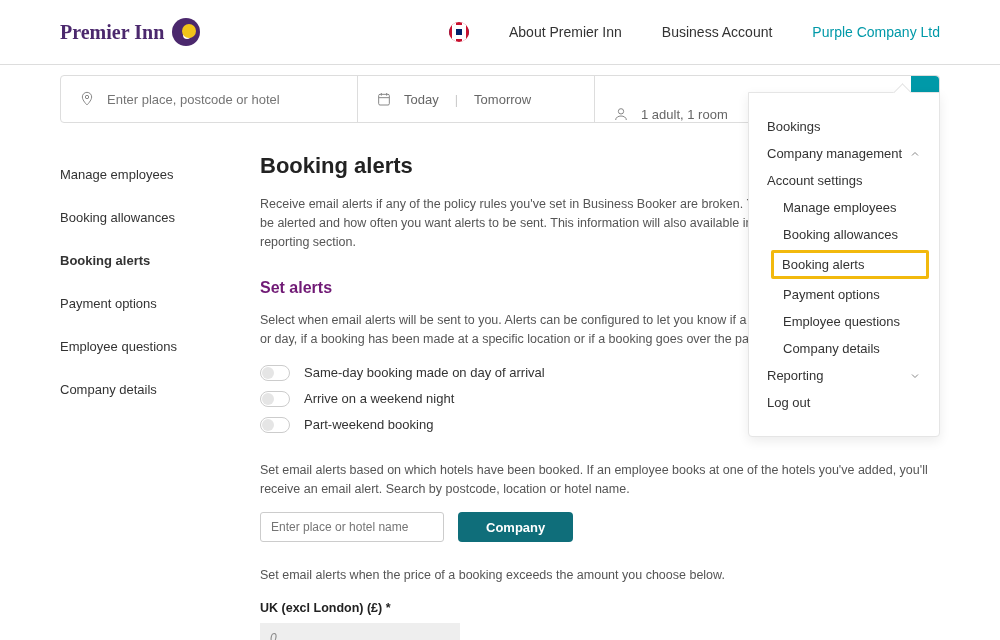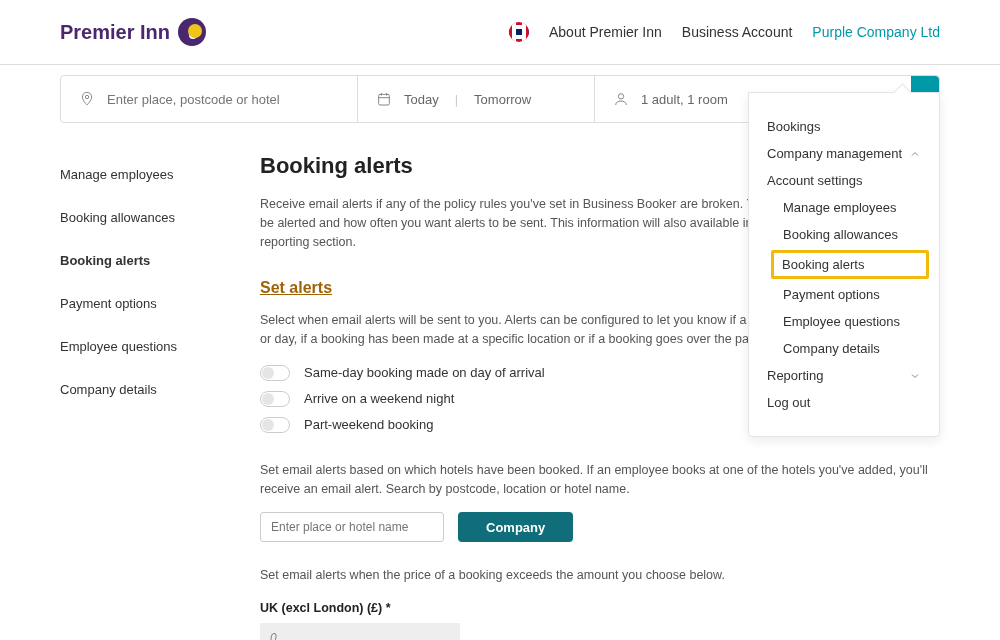--- a/index.html
+++ b/index.html
@@ -1,47 +1,47 @@
 <!DOCTYPE html>
 <html><head>
 <meta charset="utf-8">
 <style>
   * { box-sizing: border-box; margin: 0; padding: 0; }
   body { font-family: -apple-system, BlinkMacSystemFont, "Segoe UI", Arial, sans-serif; color: #333; background: #fff; }
   
   .header { display: flex; align-items: center; padding: 18px 60px 18px 60px; border-bottom: 1px solid #ddd; }
-  .logo-wrap { display: flex; align-items: center; gap: 8px; }
+  .logo-wrap { display: flex; align-items: center; gap: 8px; font-family: Liberation Serif, serif; }
   .logo-text { font-size: 20px; font-weight: 600; color: #4b286d; }
   .logo-badge { width: 28px; height: 28px; border-radius: 50%; background: #4b286d; position: relative; display: inline-flex; align-items: center; justify-content: center; }
   .logo-badge::after { content: ""; width: 14px; height: 14px; border-radius: 50%; background: #f0c419; position: absolute; right: 4px; top: 6px; box-shadow: -2px 4px 0 -3px #fff; }
-  .nav { margin-left: auto; display: flex; align-items: center; gap: 20px; font-size: 14px; color: #333; }
+  .nav { margin-left: auto; display: flex; align-items: center; gap: 40px; font-size: 14px; color: #333; }
   .flag-icon { width: 20px; height: 20px; border-radius: 50%; background: linear-gradient(0deg,#c8102e 0 15%,#fff 15% 35%,#012169 35% 65%,#fff 65% 85%,#c8102e 85% 100%); position: relative; overflow: hidden; flex-shrink: 0; }
   .flag-icon::before { content:""; position:absolute; inset:0; background: linear-gradient(90deg,#c8102e 0 15%,#fff 15% 35%,transparent 35% 65%,#fff 65% 85%,#c8102e 85% 100%); }
   .nav-item { cursor: pointer; }
   .nav-item.account { color: #0099a8; font-weight: 500; position: relative; }
 
   .search-bar { margin: 10px 60px 0 60px; border: 1px solid #ddd; border-radius: 4px; display: flex; height: 48px; background: #fff; }
   .search-cell { display: flex; align-items: center; gap: 12px; padding: 0 18px; border-right: 1px solid #ddd; font-size: 13px; color: #666; }
   .search-cell:first-child { flex: 1.3; }
   .search-cell.dates { flex: 1; }
-  .search-cell.guests { flex: 1.4; border-right: none; }
+  .search-cell.guests { flex: 1.4; border-right: none; align-items: flex-end; }
   .search-cell input { border: none; outline: none; font-size: 13px; color: #666; width: 100%; background: transparent; }
   .search-btn-cell { width: 28px; background: #0099a8; border-radius: 0 4px 4px 0; }
   .pipe { color: #ccc; margin: 0 4px; }
   .ico { width: 16px; height: 16px; stroke: #888; fill: none; stroke-width: 1.5; flex-shrink: 0; }
 
   .content { display: flex; padding: 30px 60px; gap: 50px; }
   .sidebar { width: 150px; flex-shrink: 0; }
   .sidebar-item { font-size: 13px; color: #333; padding: 14px 0; cursor: pointer; }
   .sidebar-item.active { font-weight: 700; }
 
   .main { flex: 1; }
   .page-title { font-size: 22px; font-weight: 600; color: #222; margin-bottom: 16px; }
   .body-text { font-size: 12.5px; color: #555; line-height: 1.5; margin-bottom: 28px; }
-  .section-title { font-size: 16px; font-weight: 600; color: #a16207; margin-bottom: 14px; text-decoration: underline; }
+  .section-title { font-size: 16px; font-weight: 600; color: #701a75; margin-bottom: 14px; }
   .toggle-row { display: flex; align-items: center; gap: 14px; margin-bottom: 10px; font-size: 13px; color: #333; }
   .toggle { width: 30px; height: 16px; border-radius: 10px; border: 1px solid #ccc; background: #fff; position: relative; flex-shrink: 0; cursor: pointer; }
   .toggle::after { content:""; position:absolute; width:12px; height:12px; border-radius:50%; background:#e5e5e5; top:1px; left:1px; }
   .hotel-search-row { display: flex; gap: 14px; margin: 14px 0 24px 0; }
   .hotel-input { width: 184px; height: 30px; border: 1px solid #ccc; border-radius: 3px; padding: 0 10px; font-size: 12px; color: #999; }
   .btn-primary { background: #0f6e7a; color: #fff; border: none; border-radius: 4px; padding: 0 28px; height: 30px; font-size: 13px; font-weight: 600; cursor: pointer; }
   .field-label { font-size: 12.5px; font-weight: 700; color: #222; margin-bottom: 8px; }
   .price-input { width: 200px; height: 30px; border: none; background: #eee; padding: 0 10px; font-size: 12px; font-style: italic; color: #888; }
 
   .dropdown { position: absolute; top: 92px; right: 60px; width: 192px; background: #fff; border: 1px solid #e5e5e5; border-radius: 0 0 4px 4px; box-shadow: 0 4px 12px rgba(0,0,0,0.08); padding: 20px 0; z-index: 50; font-size: 13px; }

